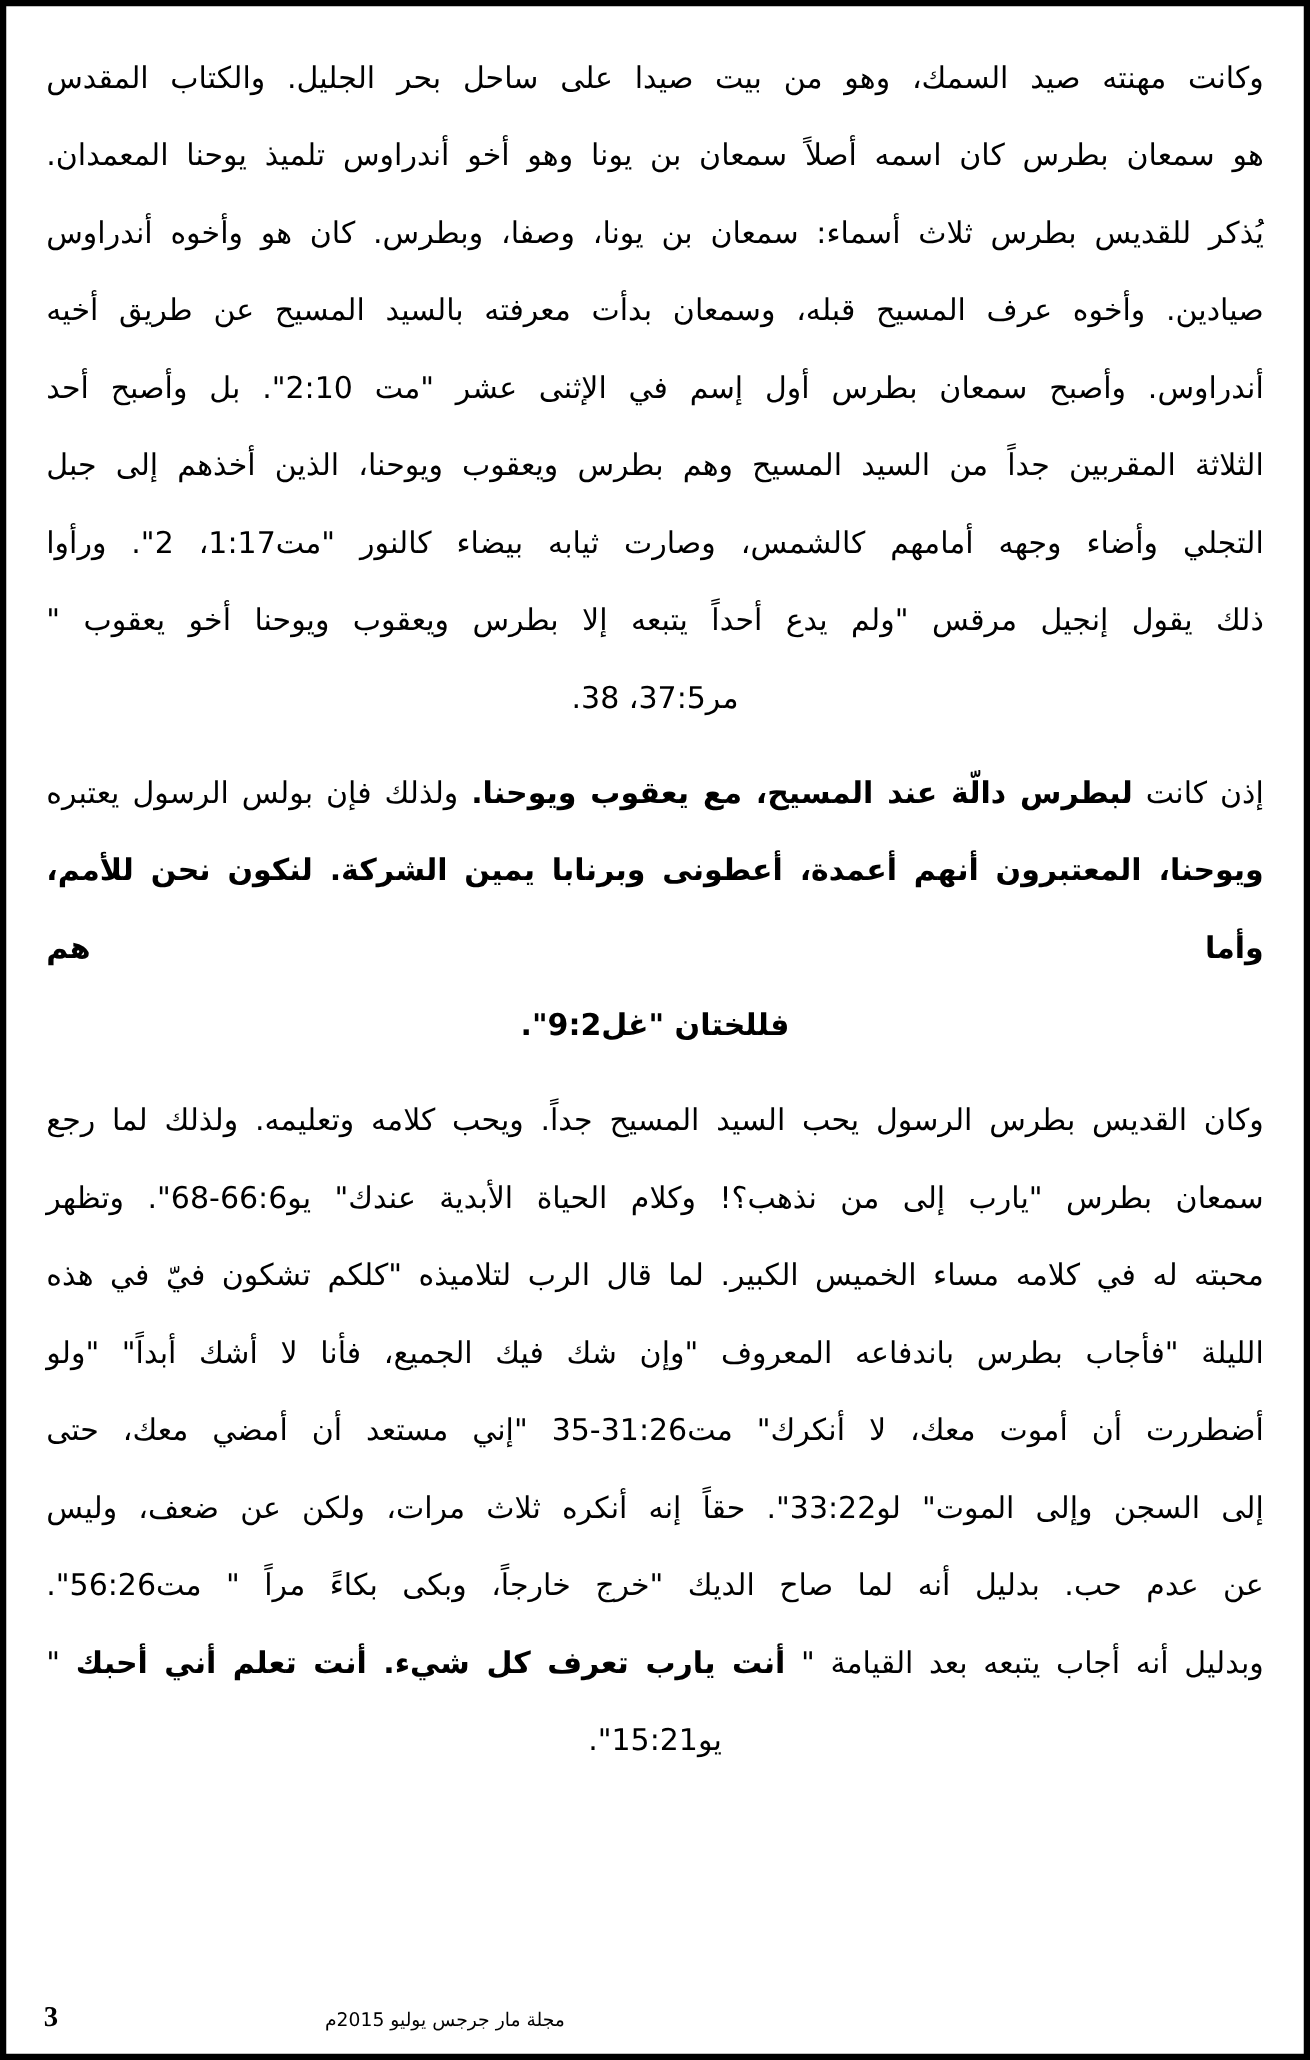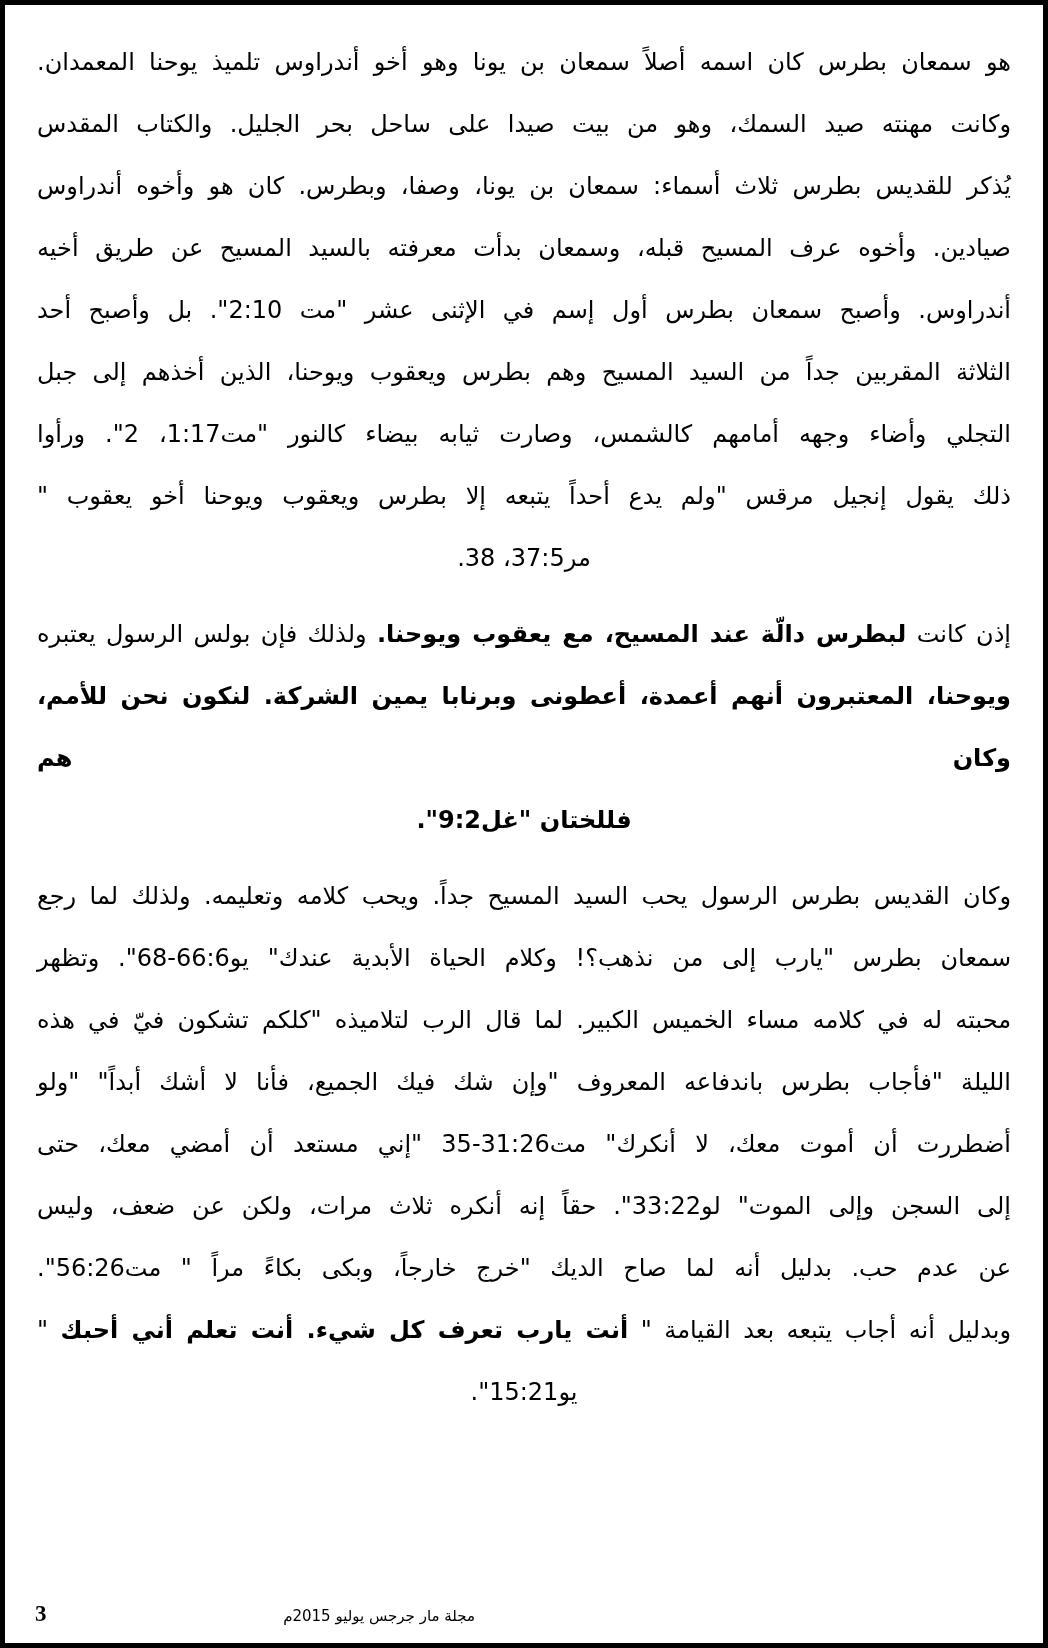--- a/index.html
+++ b/index.html
@@ -26,54 +26,54 @@
   .line.last{
     text-align:center;
     text-align-last:auto;
   }
   .bold{font-weight:700;}
   .footer-journal{
     position:absolute;
     bottom:18px;
     left:255px;
     width:215px;
-    text-align:right;
+    text-align:left;
     font-size:15px;
     color:#000;
   }
   .footer-pagenum{
     position:absolute;
     bottom:16px;
     left:30px;
     font-family:"Liberation Serif","DejaVu Serif",serif;
     font-weight:700;
     font-size:23px;
     color:#000;
     direction:ltr;
   }
 </style>
 </head>
 <body>
 
 <div class="page">
   <div class="content">
       <div class="para">
+        <div class="line"><span>وكانت مهنته صيد السمك، وهو من بيت صيدا على ساحل بحر الجليل. والكتاب المقدس</span></div>
         <div class="line"><span>هو سمعان بطرس كان اسمه أصلاً سمعان بن يونا وهو أخو أندراوس تلميذ يوحنا المعمدان.</span></div>
-        <div class="line"><span>وكانت مهنته صيد السمك، وهو من بيت صيدا على ساحل بحر الجليل. والكتاب المقدس</span></div>
         <div class="line"><span>يُذكر للقديس بطرس ثلاث أسماء: سمعان بن يونا، وصفا، وبطرس. كان هو وأخوه أندراوس</span></div>
         <div class="line"><span>صيادين. وأخوه عرف المسيح قبله، وسمعان بدأت معرفته بالسيد المسيح عن طريق أخيه</span></div>
         <div class="line"><span>أندراوس. وأصبح سمعان بطرس أول إسم في الإثنى عشر "مت 2:10". بل وأصبح أحد</span></div>
         <div class="line"><span>الثلاثة المقربين جداً من السيد المسيح وهم بطرس ويعقوب ويوحنا، الذين أخذهم إلى جبل</span></div>
         <div class="line"><span>التجلي وأضاء وجهه أمامهم كالشمس، وصارت ثيابه بيضاء كالنور "مت1:17، 2". ورأوا</span></div>
         <div class="line"><span>ذلك يقول إنجيل مرقس "ولم يدع أحداً يتبعه إلا بطرس ويعقوب ويوحنا أخو يعقوب "</span></div>
         <div class="line last"><span>مر37:5، 38.</span></div>
       </div>
       <div class="para">
         <div class="line"><span>إذن كانت </span><span class="bold">لبطرس دالّة عند المسيح، مع يعقوب ويوحنا.</span><span> ولذلك فإن بولس الرسول يعتبره</span></div>
-        <div class="line"><span class="bold">ويوحنا، المعتبرون أنهم أعمدة، أعطونى وبرنابا يمين الشركة. لنكون نحن للأمم، وكان هم</span></div>
+        <div class="line"><span class="bold">ويوحنا، المعتبرون أنهم أعمدة، أعطونى وبرنابا يمين الشركة. لنكون نحن للأمم، وأما هم</span></div>
         <div class="line last"><span class="bold">فللختان "غل9:2".</span></div>
       </div>
       <div class="para">
         <div class="line"><span>وكان القديس بطرس الرسول يحب السيد المسيح جداً. ويحب كلامه وتعليمه. ولذلك لما رجع</span></div>
         <div class="line"><span>سمعان بطرس "يارب إلى من نذهب؟! وكلام الحياة الأبدية عندك" يو66:6-68". وتظهر</span></div>
         <div class="line"><span>محبته له في كلامه مساء الخميس الكبير. لما قال الرب لتلاميذه "كلكم تشكون فيّ في هذه</span></div>
         <div class="line"><span>الليلة "فأجاب بطرس باندفاعه المعروف "وإن شك فيك الجميع، فأنا لا أشك أبداً" "ولو</span></div>
         <div class="line"><span>أضطررت أن أموت معك، لا أنكرك" مت31:26-35 "إني مستعد أن أمضي معك، حتى</span></div>
         <div class="line"><span>إلى السجن وإلى الموت" لو33:22". حقاً إنه أنكره ثلاث مرات، ولكن عن ضعف، وليس</span></div>
         <div class="line"><span>عن عدم حب. بدليل أنه لما صاح الديك "خرج خارجاً، وبكى بكاءً مراً " مت56:26".</span></div>

